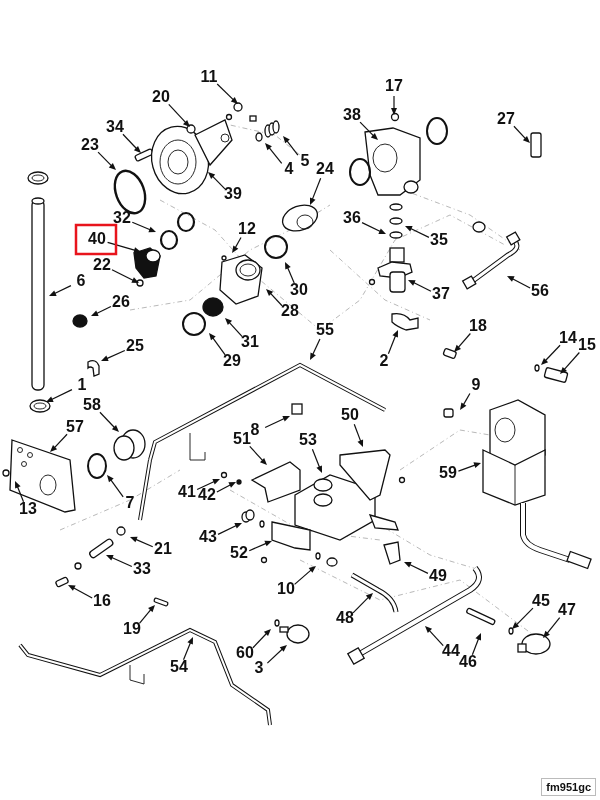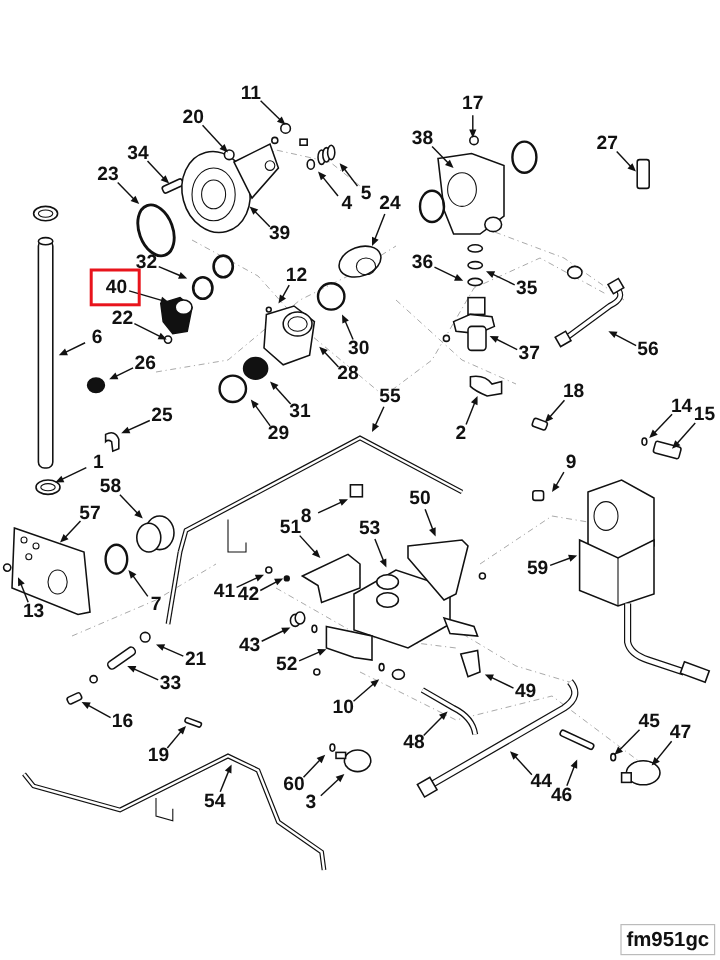--- a/index.html
+++ b/index.html
@@ -5,21 +5,21 @@
     html, body { margin: 0; padding: 0; background: #ffffff; }
     body { width: 600px; height: 800px; position: relative; overflow: hidden; font-family: "Liberation Sans", sans-serif; }
     #diagram { position: absolute; left: 0; top: 0; width: 600px; height: 800px; }
     .callout-text { font-family: "Liberation Sans", sans-serif; font-weight: bold; font-size: 16px; fill: #111; }
     .leader { stroke: #111; stroke-width: 1.2; fill: none; }
     .part { stroke: #111; stroke-width: 1.3; fill: #fff; }
     .part-dark { stroke: #111; stroke-width: 1.3; fill: #111; }
     .thin { stroke: #111; stroke-width: 0.9; fill: none; }
     .dash { stroke: #999; stroke-width: 0.7; fill: none; stroke-dasharray: 5 3 1 3; }
     .highlight { stroke: #e8141c; stroke-width: 2.5; fill: none; }
-    .figure-id { position: absolute; right: 4px; bottom: 4px; border: 1px solid #bbb; padding: 2px 4px; font-family: "Liberation Sans", sans-serif; font-weight: bold; font-size: 17px; color: #111; background: #fff; }
+    .figure-id { position: absolute; right: 4px; bottom: 4px; border: 1px solid #bbb; padding: 2px 4px; font-family: "Liberation Sans", sans-serif; font-weight: bold; font-size: 11px; color: #111; background: #fff; }
   </style>
 </head>
 <body>
 
 <svg id="diagram" viewBox="0 0 600 800" xmlns="http://www.w3.org/2000/svg">
 
   <g>
     <polyline class="dash" points="160,200 215,230 260,280 320,330 360,300 395,240 450,215 505,245"></polyline>
     <polyline class="dash" points="130,310 190,300 250,250 290,230 330,205"></polyline>
     <polyline class="dash" points="160,170 230,125 275,135 300,155"></polyline>

